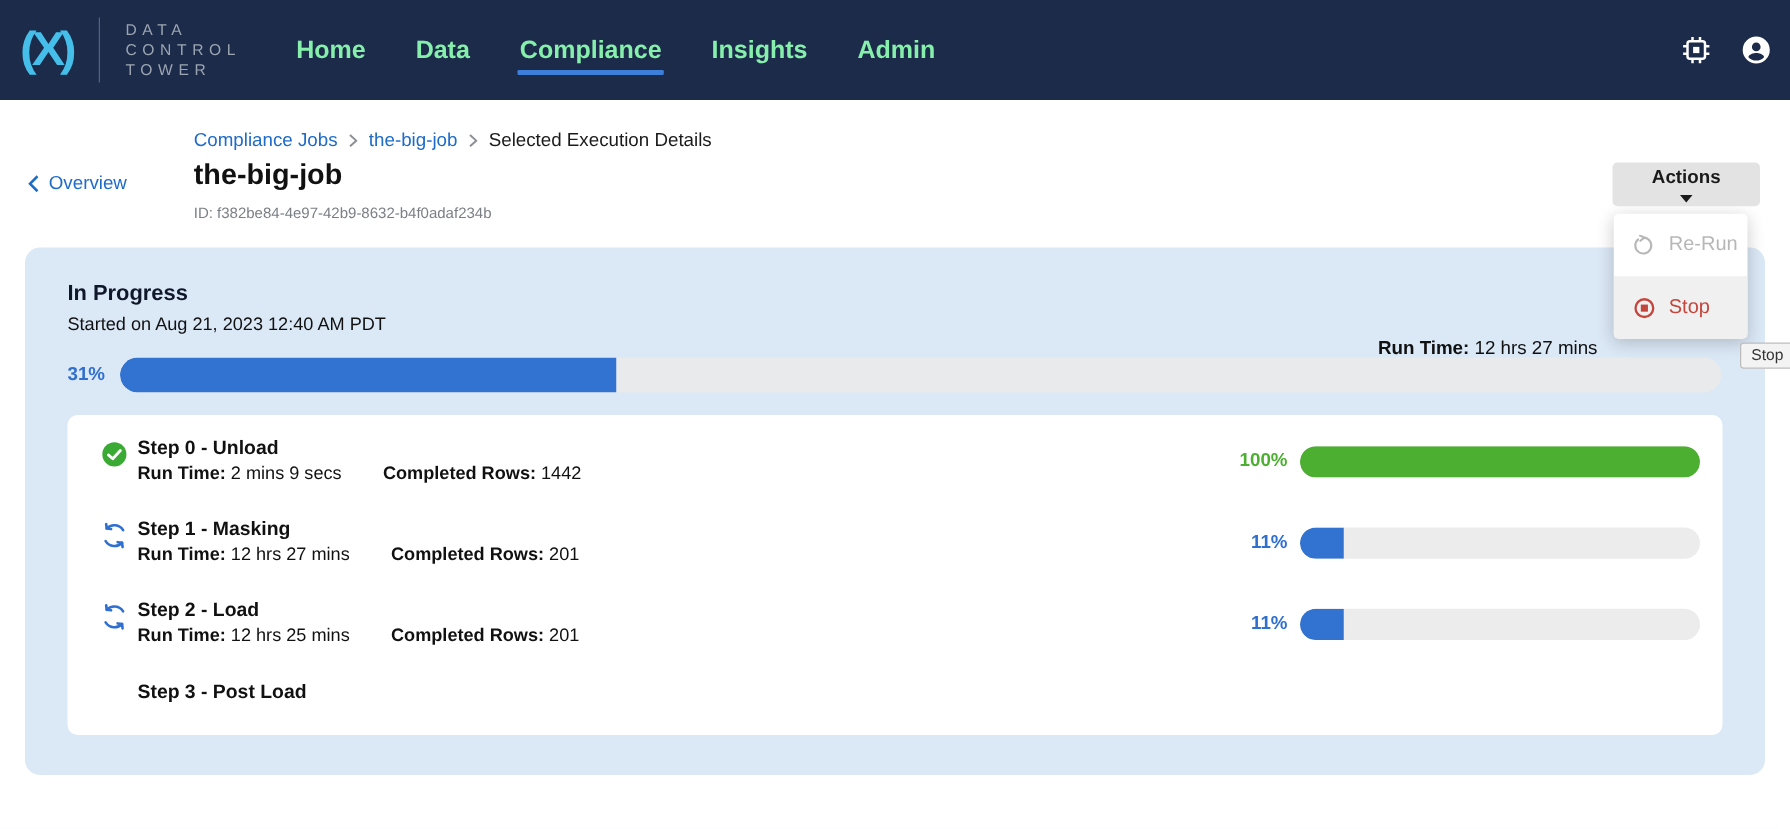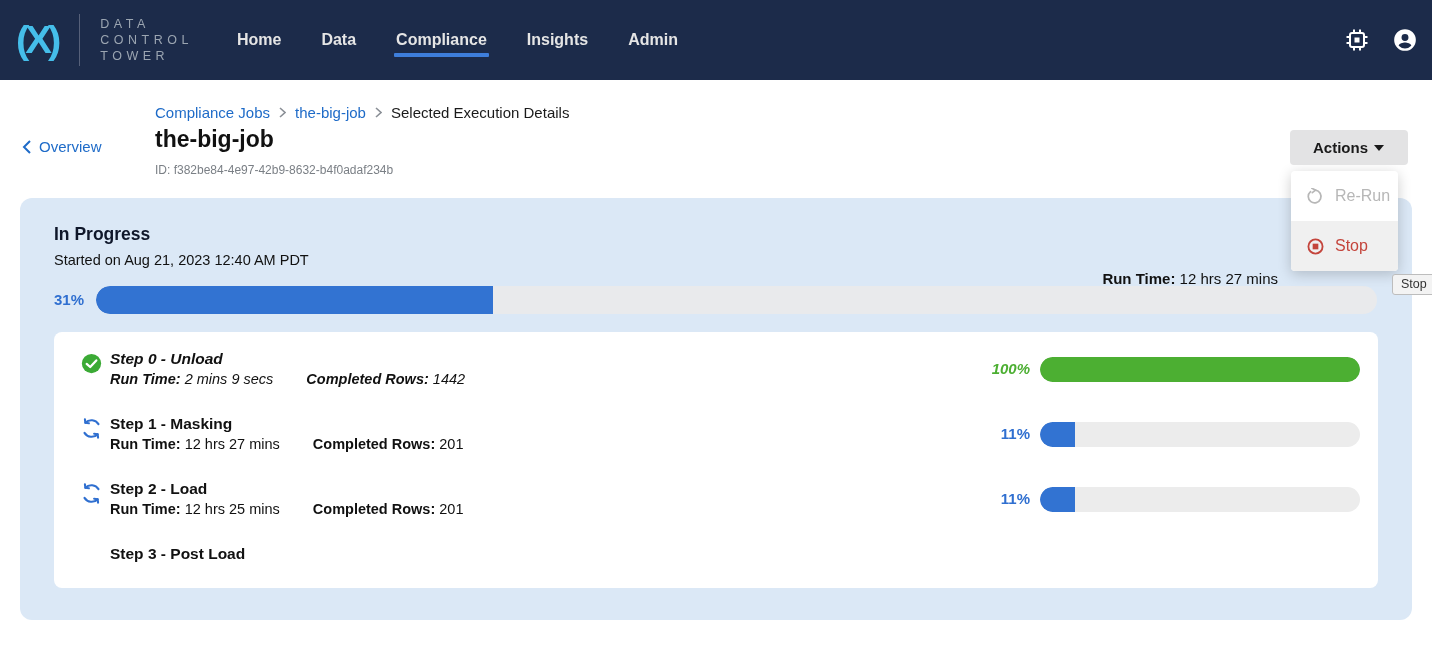--- a/index.html
+++ b/index.html
@@ -4,37 +4,37 @@
 <style>
   * { margin:0; padding:0; box-sizing:border-box; }
   html,body { width:1432px; height:663px; background:#ffffff; font-family:"Liberation Sans", sans-serif; overflow:hidden; position:relative; }
 
   
   .navbar { position:absolute; top:0; left:0; width:1432px; height:80px; background:#1C2B4A; display:flex; align-items:center; z-index:5; }
   .logo-mark { margin-left:16px; font-size:40px; font-weight:600; color:#45BEEA; letter-spacing:-4px; line-height:80px; transform:scaleY(.95); }
   .brand-divider { width:1px; height:52px; background:#566079; margin:0 20px 0 22px; }
   .brand-name { display:flex; flex-direction:column; color:#9BA5B1; font-size:12.5px; letter-spacing:4.5px; line-height:16px; font-weight:400; }
   .nav-links { display:flex; align-items:center; margin-left:44px; gap:40px; }
-  .nav-item { position:relative; color:#e5e5e5; font-size:16px; font-weight:700; padding:10px 0; cursor:pointer; }
+  .nav-item { position:relative; color:#86efac; font-size:20px; font-weight:700; padding:10px 0; cursor:pointer; }
   .nav-item.active::after { content:''; position:absolute; left:-2px; right:-2px; bottom:2px; height:4px; background:#3E7EDB; border-radius:1px; }
   .nav-right { position:absolute; right:0; top:0; height:80px; display:flex; align-items:center; gap:22px; padding-right:14px; }
   .nav-icon { width:26px; height:26px; display:flex; align-items:center; justify-content:center; cursor:pointer; }
 
   
   .back-link { position:absolute; left:22px; top:138px; display:flex; align-items:center; gap:8px; color:#1E6BC8; font-size:15px; cursor:pointer; }
   .breadcrumb { position:absolute; left:155px; top:104px; display:flex; align-items:center; font-size:15px; }
   .crumb-link { color:#1E6BC8; cursor:pointer; }
   .crumb-current { color:#1a1a1a; }
   .crumb-sep { margin:0 9px; display:flex; align-items:center; }
   .page-title { position:absolute; left:155px; top:126px; font-size:23px; font-weight:700; color:#111; }
   .page-id { position:absolute; left:155px; top:163px; font-size:12px; color:#7a7f85; }
 
   
   .actions-btn { position:absolute; left:1290px; top:130px; width:118px; height:35px; background:#E3E3E4; border:none; border-radius:4px;
-    display:flex; align-items:center; justify-content:center; gap:5px; font-family:inherit; font-size:15px; font-weight:700; color:#1a1a1a; cursor:pointer; z-index:20; }
+    display:flex; align-items:center; justify-content:center; gap:5px; font-family:inherit; font-size:15px; font-weight:700; color:#1a1a1a; cursor:pointer; z-index:20;flex-direction:column; }
   .dropdown { position:absolute; left:1291px; top:171px; width:107px; background:#fff; border-radius:4px; box-shadow:0 3px 14px rgba(0,0,0,.20); z-index:19; overflow:hidden; }
   .menu-item { height:50px; display:flex; align-items:center; gap:11px; padding-left:16px; font-size:16px; cursor:pointer; }
   .menu-item.disabled { color:#B7B7B7; cursor:default; }
   .menu-item.danger { color:#C4453C; background:#F0F0F0; }
   .tooltip { position:absolute; left:1392px; top:274px; padding:2px 8px 3px; background:#F3F3F3; border:1px solid #BDBDBD; border-radius:3px; font-size:12.5px; color:#333; z-index:21; }
 
   
   .exec-panel { position:absolute; left:20px; top:198px; width:1392px; height:422px; background:#DBE8F6; border-radius:12px; }
   .exec-status { position:absolute; left:34px; top:26px; font-size:17.5px; font-weight:700; color:#0f172a; }
   .exec-started { position:absolute; left:34px; top:54px; font-size:14.5px; color:#111; }
@@ -160,21 +160,21 @@
     <span>12 hrs 27 mins</span>
   </div>
 
   <div class="main-progress-label">31%</div>
   <div class="main-progress-track">
     <div class="main-progress-fill" style="width: 31%;"></div>
   </div>
 
   <div class="steps-card">
 
-    <div class="step-row" style="top:18px;font-style:italic;">
+    <div class="step-row" style="top:18px;">
       <svg class="step-icon" viewBox="0 0 24 24">
         <circle cx="12" cy="12" r="11" fill="#3BAA35"></circle>
         <path d="M6.5 12.5 L10.5 16 L17.5 8.5" fill="none" stroke="#ffffff" stroke-width="2.6" stroke-linecap="round" stroke-linejoin="round"></path>
       </svg>
       <div class="step-name">Step 0 - Unload</div>
       <div class="step-details">
         <span class="bold">Run Time:</span>
         <span>2 mins 9 secs</span>
         <span class="rows-group bold">Completed Rows:</span>
         <span>1442</span>

